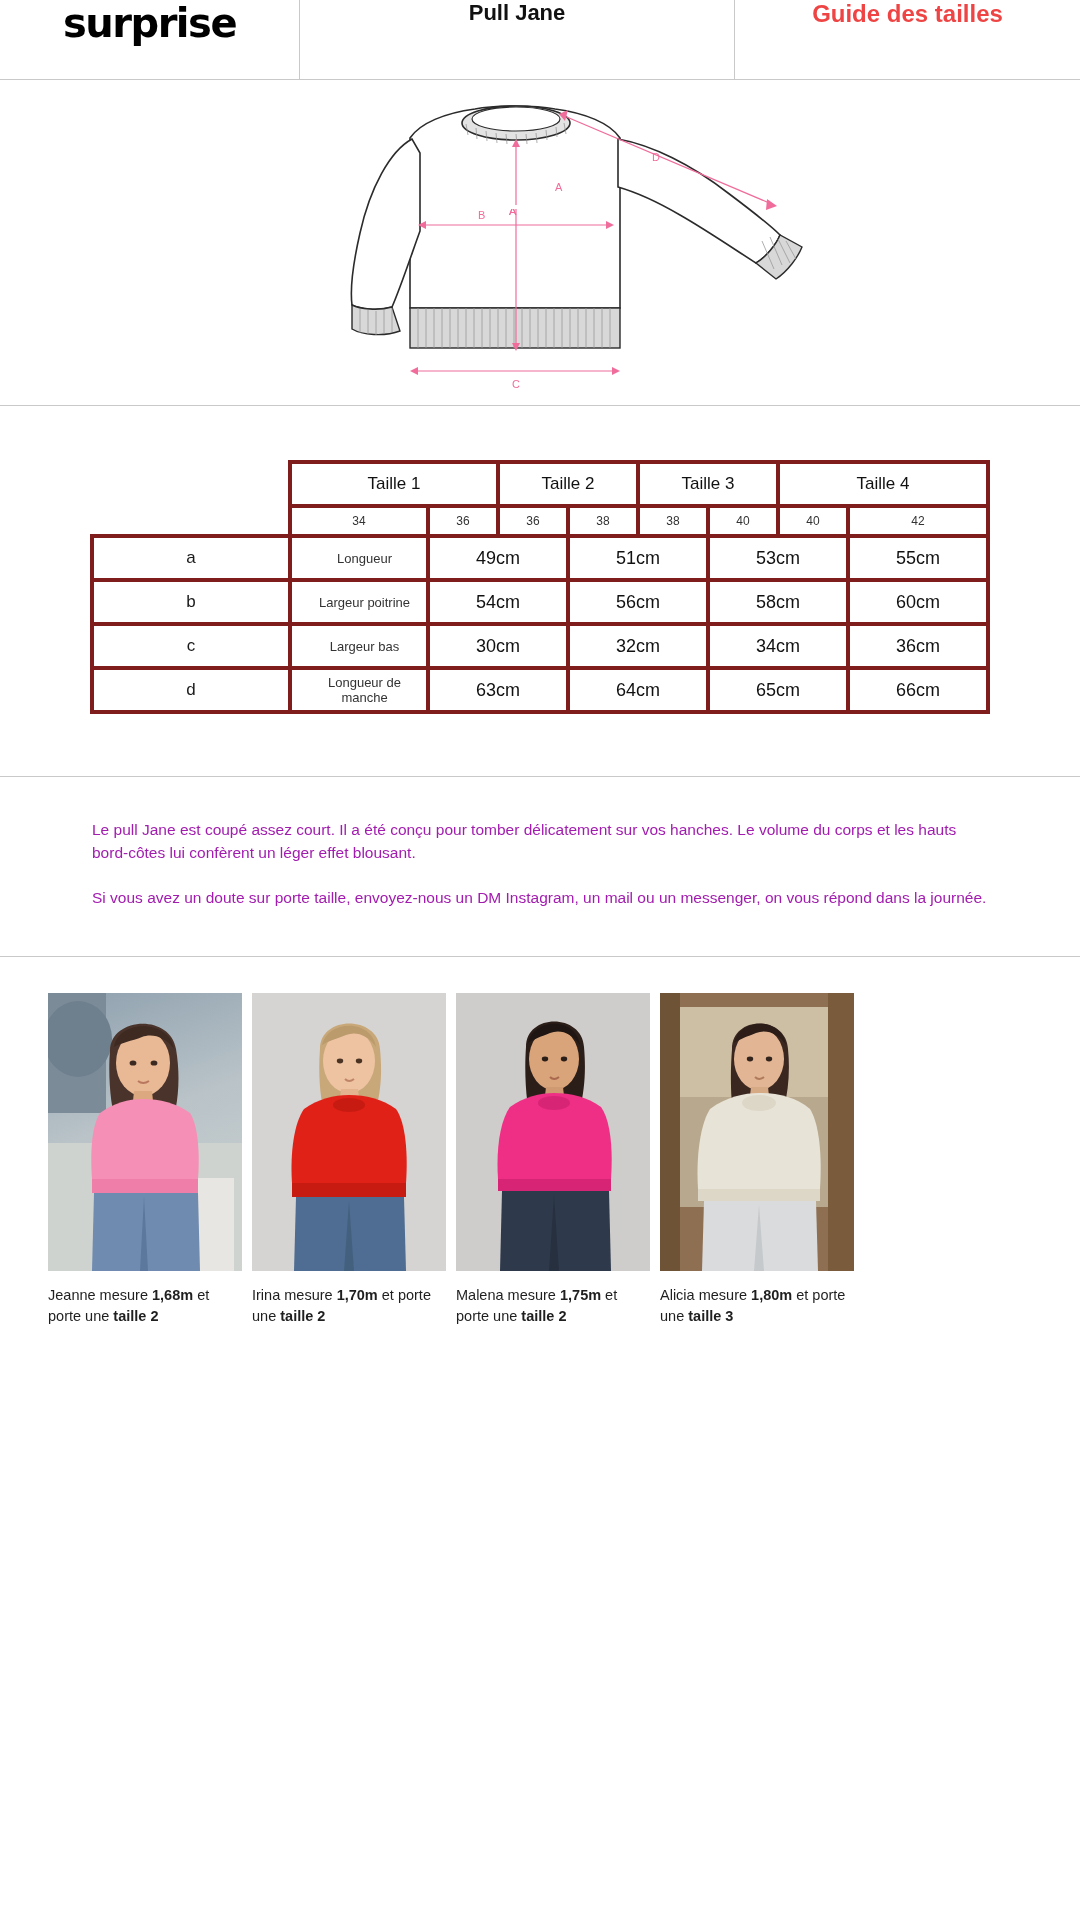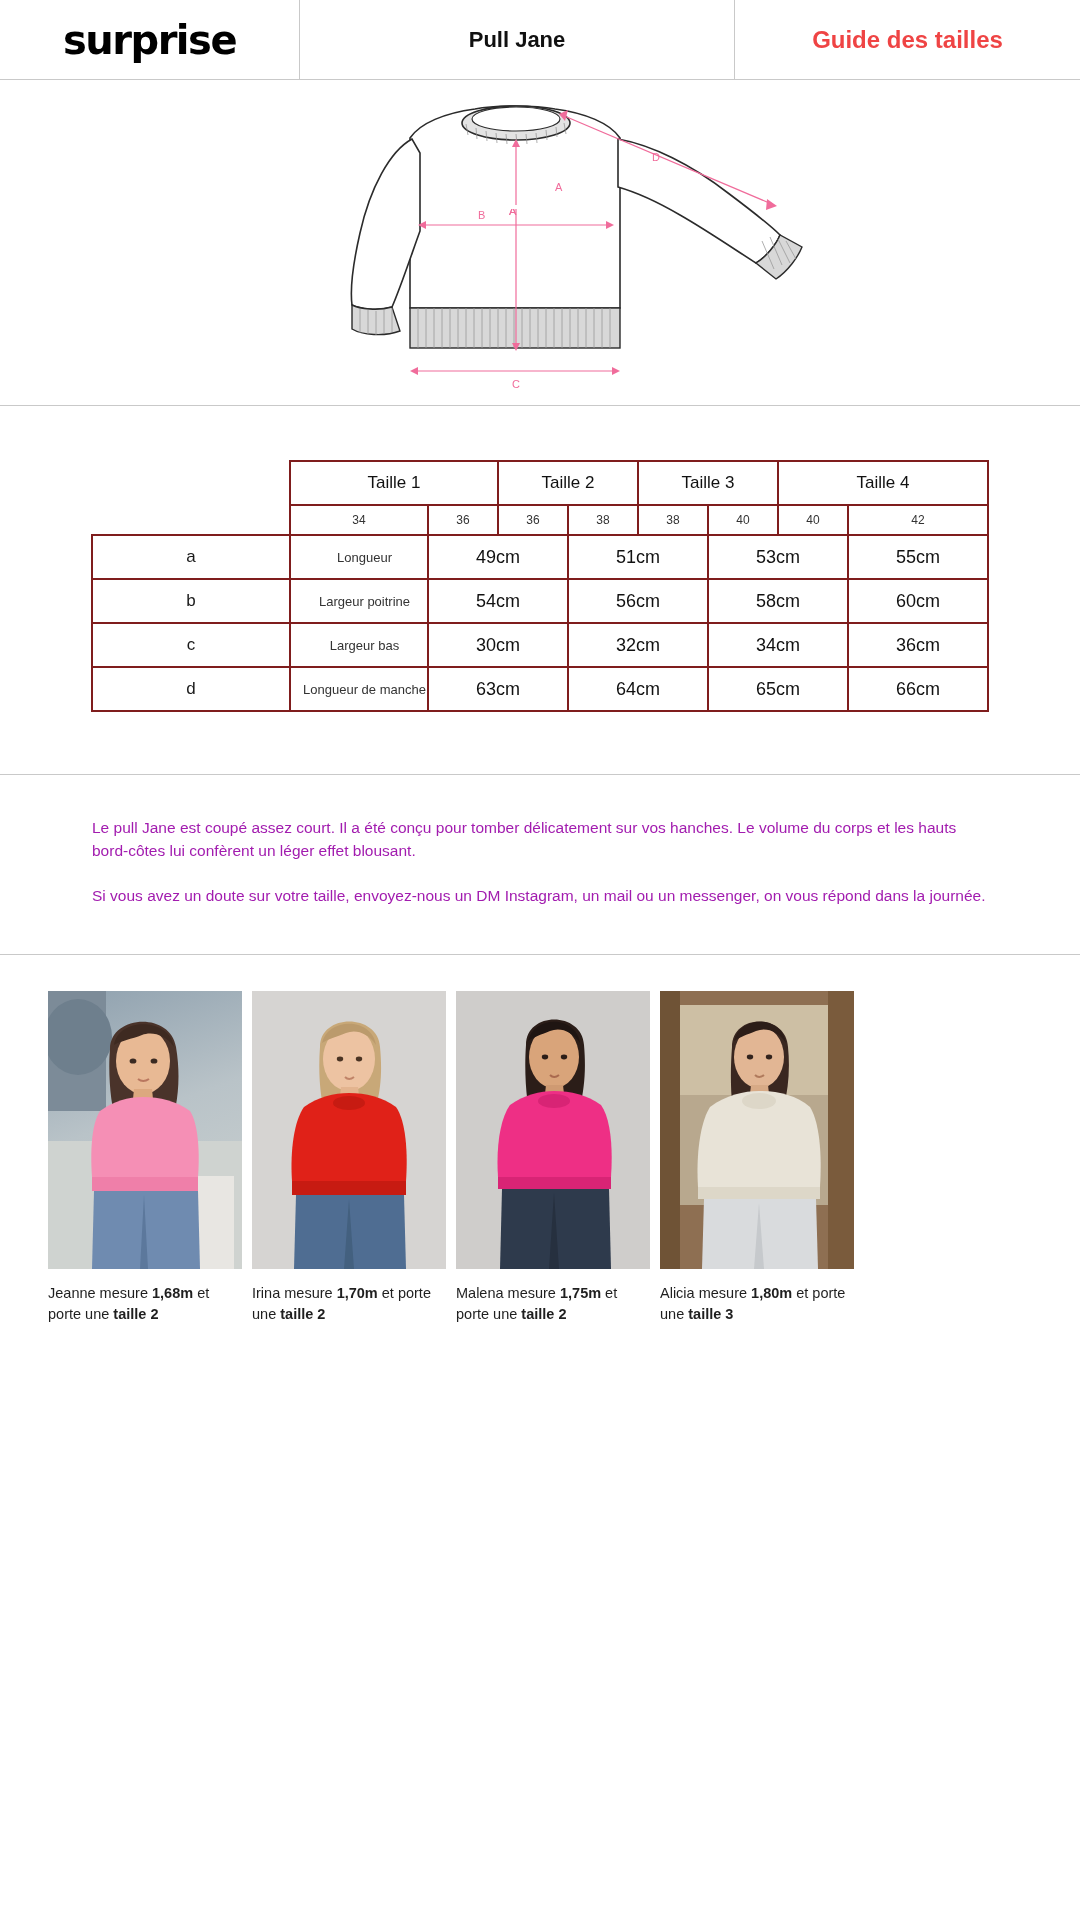--- a/index.html
+++ b/index.html
@@ -19,21 +19,20 @@
 
   
   .header {
     display: flex;
     width: 100%;
     height: 80px;
     border-bottom: 1px solid #c9c9c9;
   }
   .header-cell {
     display: flex;
-    align-items: center;
     justify-content: center;
     height: 100%;
   }
   .header-cell.logo-cell {
     width: 300px;
     border-right: 1px solid #c9c9c9;
   }
   .header-cell.title-cell {
     width: 435px;
     border-right: 1px solid #c9c9c9;
@@ -81,21 +80,21 @@
     padding: 54px 0 62px 0;
     display: flex;
     justify-content: center;
     border-bottom: 1px solid #c9c9c9;
   }
   table.size-table {
     border-collapse: collapse;
     font-size: 14px;
   }
   table.size-table td, table.size-table th {
-    border: 2px solid #7f1d1d;
+    border: 4px solid #7f1d1d;
     text-align: center;
     vertical-align: middle;
     font-weight: normal;
   }
   .corner-a { border: none !important; width: 198px; }
   th.size-head {
     width: 140px;
     height: 44px;
     font-size: 17px;
     font-weight: bold;
@@ -346,21 +345,21 @@
         <td class="value-cell" colspan="2">64cm</td>
         <td class="value-cell" colspan="2">65cm</td>
         <td class="value-cell" colspan="2">66cm</td>
       </tr>
     </tbody>
   </table>
 </div>
 
 <div class="desc-section">
   <p>Le pull Jane est coupé assez court. Il a été conçu pour tomber délicatement sur vos hanches. Le volume du corps et les hauts bord-côtes lui confèrent un léger effet blousant.</p>
-  <p>Si vous avez un doute sur votre taille, envoyez-nous un DM Instagram, un mail ou un messenger, on vous répond dans la journée.</p>
+  <p>Si vous avez un doute sur porte taille, envoyez-nous un DM Instagram, un mail ou un messenger, on vous répond dans la journée.</p>
 </div>
 
 <div class="models-section">
 
   <div class="model-card">
     <div class="model-photo">
       <div class="ph-bg" style="background:linear-gradient(160deg,#8ea0ae 0%,#b9c3c8 45%,#cfd4d2 100%);"></div>
       <svg width="194" height="278" viewBox="0 0 194 278" style="position:absolute;inset:0;">
         <rect x="0" y="150" width="194" height="128" fill="#cfd3d0"></rect>
         <rect x="0" y="0" width="58" height="120" fill="#7c8b98"></rect>

